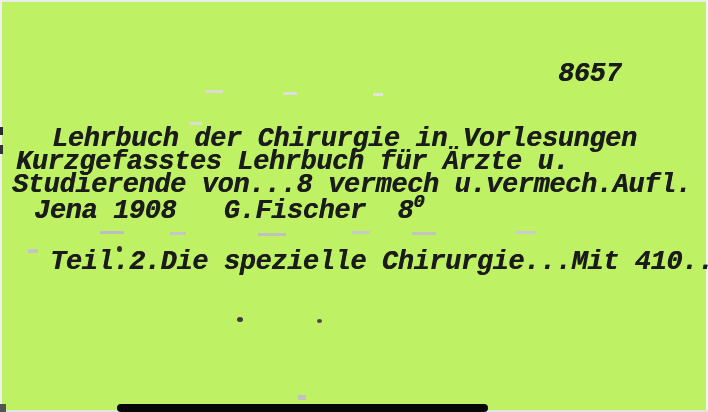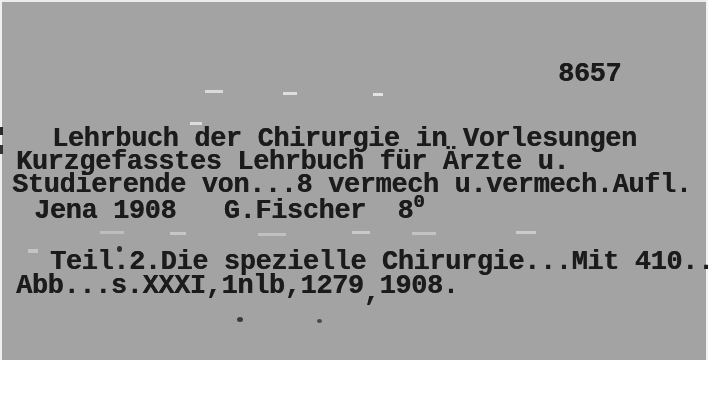--- a/index.html
+++ b/index.html
@@ -1,24 +1,25 @@
 <!DOCTYPE html>
 <html><head>
 <meta charset="utf-8">
 <style>
   html, body { margin: 0; padding: 0; background: #ffffff; }
   .card {
     position: relative;
     width: 708px;
-    height: 360px;
-    background: #a3a3a3;
+    height: 412px;
+    background: #bef264;
     overflow: hidden;
     font-family: "Liberation Mono", "DejaVu Sans Mono", monospace;
     font-weight: bold;
     color: #1b1b1b;
+    font-style: italic;
   }
   .line {
     position: absolute;
     font-size: 27px;
     letter-spacing: -0.4px;
     white-space: pre;
     line-height: 1;
     text-shadow: 0.4px 0 0 rgba(20,20,20,0.85);
   }
   .sup {
@@ -60,21 +61,20 @@
   <div class="line" style="left:558px; top:61px;">8657</div>
 
 
   <div class="line" style="left:16px; top:149px;">Kurzgefasstes Lehrbuch für Ärzte u.</div>
   <div class="line" style="left:52px; top:126px;">Lehrbuch der Chirurgie in Vorlesungen</div>
   <div class="line" style="left:12px; top:172px;">Studierende von...8 vermech u.vermech.Aufl.</div>
 
   <div class="line" style="left:34px; top:198px;"><span>Jena 1908   G.Fischer  8</span><span class="sup">0</span></div>
 
   <div class="line" style="left:50px; top:249px;">Teil.2.Die spezielle Chirurgie...Mit 410..</div>
-  <div class="line" style="left:16px; top:273px;"><span>Abb...s.XXXI,1nlb,1279</span><span class="low-comma">,</span><span>1908.</span></div>
 
   <div class="speck" style="left:205px; top:90px; width:18px; height:3px; background:#dadad8;"></div>
   <div class="speck" style="left:283px; top:92px; width:14px; height:3px; background:#dededc;"></div>
   <div class="speck" style="left:373px; top:93px; width:10px; height:3px; background:#e2e2e0;"></div>
   <div class="speck" style="left:190px; top:122px; width:12px; height:3px; background:#dcdcda;"></div>
 
   <div class="speck" style="left:100px; top:231px; width:24px; height:3px; background:#bdbdbb;"></div>
   <div class="speck" style="left:170px; top:232px; width:16px; height:3px; background:#c6c6c4;"></div>
   <div class="speck" style="left:258px; top:233px; width:28px; height:3px; background:#c0c0be;"></div>
   <div class="speck" style="left:352px; top:231px; width:18px; height:3px; background:#c9c9c7;"></div>

